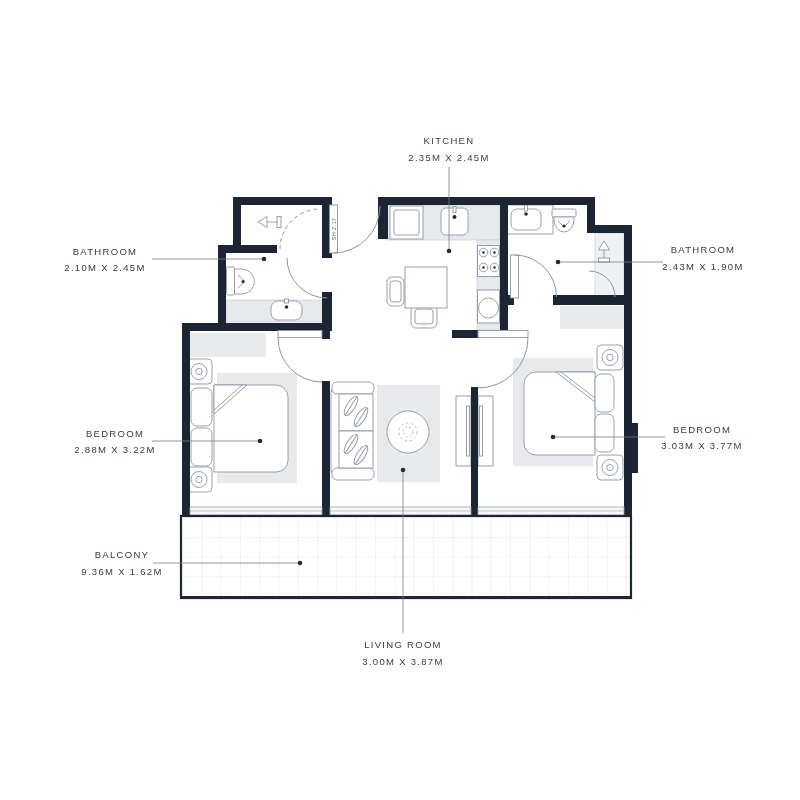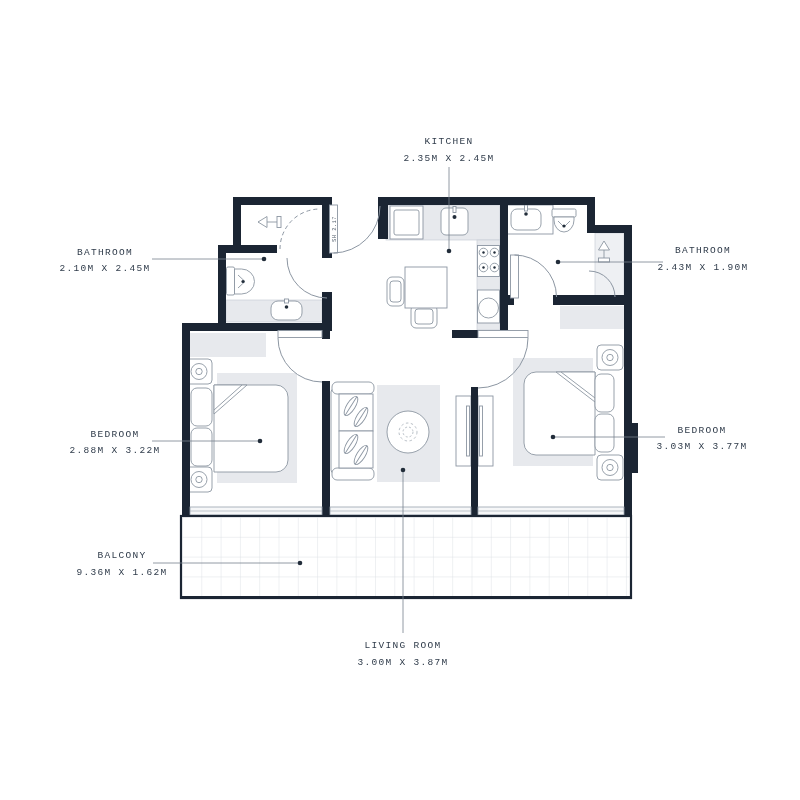--- a/index.html
+++ b/index.html
@@ -1,17 +1,17 @@
 <!DOCTYPE html>
 <html><head>
 <meta charset="utf-8">
 <style>
   html,body{margin:0;padding:0;background:#ffffff;}
   .stage{width:800px;height:800px;background:#ffffff;position:relative;margin:0 auto;
-         font-family:Liberation Mono, monospace;border-radius:31px;}
+         font-family:Liberation Sans, sans-serif;border-radius:31px;}
   svg{display:block;}
   .wall{fill:#1b2533;stroke:none;}
   .counter{fill:#e7e9ed;stroke:#c9cfd6;stroke-width:0.7;}
   .softfill{fill:#e7e9ed;stroke:none;}
   .tile{fill:#eef0f3;stroke:#c9cfd6;stroke-width:0.7;}
   .furn{fill:#ffffff;stroke:#8c96a2;stroke-width:0.9;}
   .furnline{fill:none;stroke:#8c96a2;stroke-width:0.9;}
   .arc{fill:none;stroke:#8c96a2;stroke-width:1;}
   .arcdash{fill:none;stroke:#8c96a2;stroke-width:1;stroke-dasharray:4 3;}
   .win{fill:#f6f7f8;stroke:#9aa4ae;stroke-width:0.8;}

